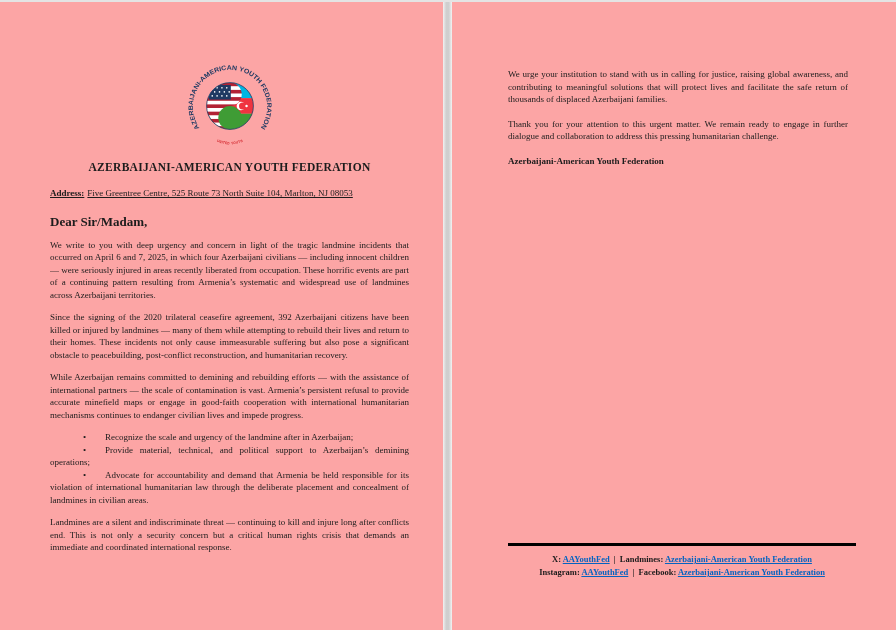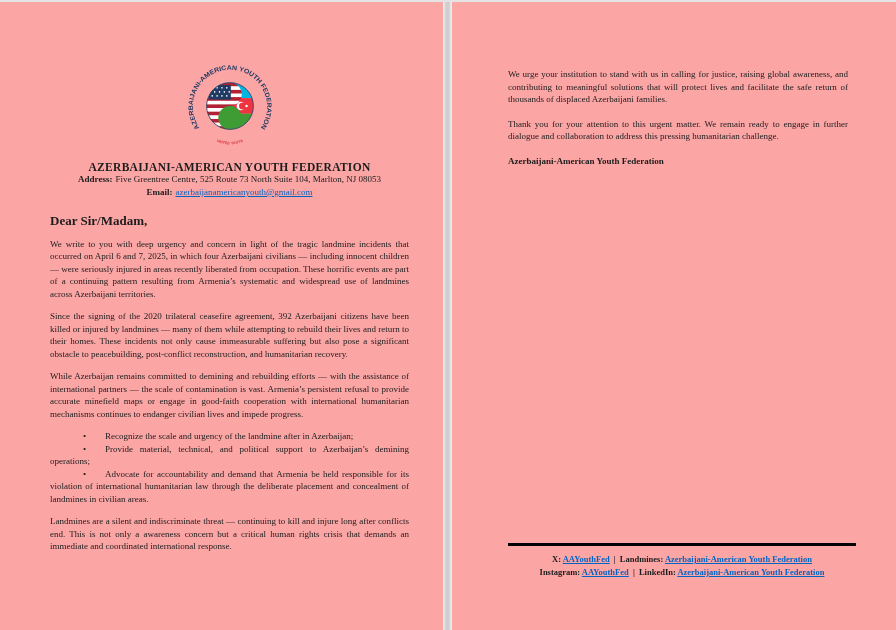--- a/index.html
+++ b/index.html
@@ -20,21 +20,21 @@
   }
   .page-right { width: 444px; padding: 66px 48px 0 56px; }
 
   
   .logo-wrap { text-align: center; }
   .logo-wrap svg { display: block; margin: 0 auto; }
   .org-title {
     margin-top: 9px; text-align: center;
     font-size: 11.5px; font-weight: bold; letter-spacing: .3px;
   }
-  .address-block { margin-top: 0; text-align: center; font-size: 9px; line-height: 13px; }
+  .address-block { margin-top: 14px; font-size: 9px; line-height: 13px; text-decoration: underline; }
   .lbl { font-weight: bold; margin-right: 3px; }
 
   a.link { color: #0563c1; text-decoration: underline; cursor: pointer; }
 
   
   .salutation { margin-top: 16px; font-size: 13px; font-weight: bold; line-height: 12.5px; }
   .body p { margin: 0 0 10px 0; font-size: 9px; line-height: 12.5px; text-align: justify; }
   .body { margin-top: 10px; }
   p.intro { margin-bottom: 0; }
   p.bullet { margin-bottom: 0; }
@@ -115,35 +115,32 @@
         </text>
       </svg>
     </div>
 
     <div class="org-title">AZERBAIJANI-AMERICAN YOUTH FEDERATION</div>
 
     <div class="address-block">
       <div>
         <span class="lbl">Address:</span><span>Five Greentree Centre, 525 Route 73 North Suite 104, Marlton, NJ 08053</span>
       </div>
-      <div>
-        <span class="lbl">Email:</span><a class="link" href="#">azerbaijanamericanyouth@gmail.com</a>
-      </div>
     </div>
 
     <div class="salutation">Dear Sir/Madam,</div>
 
     <div class="body">
       <p>We write to you with deep urgency and concern in light of the tragic landmine incidents that occurred on April 6 and 7, 2025, in which four Azerbaijani civilians — including innocent children — were seriously injured in areas recently liberated from occupation. These horrific events are part of a continuing pattern resulting from Armenia’s systematic and widespread use of landmines across Azerbaijani territories.</p>
       <p>Since the signing of the 2020 trilateral ceasefire agreement, 392 Azerbaijani citizens have been killed or injured by landmines — many of them while attempting to rebuild their lives and return to their homes. These incidents not only cause immeasurable suffering but also pose a significant obstacle to peacebuilding, post-conflict reconstruction, and humanitarian recovery.</p>
       <p>While Azerbaijan remains committed to demining and rebuilding efforts — with the assistance of international partners — the scale of contamination is vast. Armenia’s persistent refusal to provide accurate minefield maps or engage in good-faith cooperation with international humanitarian mechanisms continues to endanger civilian lives and impede progress.</p>
       <p class="bullet"><span class="dot">•</span><span>Recognize the scale and urgency of the landmine after in Azerbaijan;</span></p>
       <p class="bullet"><span class="dot">•</span><span>Provide material, technical, and political support to Azerbaijan’s demining operations;</span></p>
       <p class="bullet last"><span class="dot">•</span><span>Advocate for accountability and demand that Armenia be held responsible for its violation of international humanitarian law through the deliberate placement and concealment of landmines in civilian areas.</span></p>
-      <p>Landmines are a silent and indiscriminate threat — continuing to kill and injure long after conflicts end. This is not only a awareness concern but a critical human rights crisis that demands an immediate and coordinated international response.</p>
+      <p>Landmines are a silent and indiscriminate threat — continuing to kill and injure long after conflicts end. This is not only a security concern but a critical human rights crisis that demands an immediate and coordinated international response.</p>
     </div>
   </div>
 
   <div class="divider"></div>
 
   <div class="page page-right">
 
     <div class="body">
       <p>We urge your institution to stand with us in calling for justice, raising global awareness, and contributing to meaningful solutions that will protect lives and facilitate the safe return of thousands of displaced Azerbaijani families.</p>
       <p>Thank you for your attention to this urgent matter. We remain ready to engage in further dialogue and collaboration to address this pressing humanitarian challenge.</p>
@@ -159,19 +156,19 @@
         <span>X:</span>
         <a class="link" href="#">AAYouthFed</a>
         <span class="fsep">|</span>
         <span>Landmines:</span>
         <a class="link" href="#">Azerbaijani-American Youth Federation</a>
       </div>
       <div class="footer-text">
         <span>Instagram:</span>
         <a class="link" href="#">AAYouthFed</a>
         <span class="fsep">|</span>
-        <span>LinkedIn:</span>
+        <span>Facebook:</span>
         <a class="link" href="#">Azerbaijani-American Youth Federation</a>
       </div>
     </div>
   </div>
 
 </div>
 
 </body></html>

